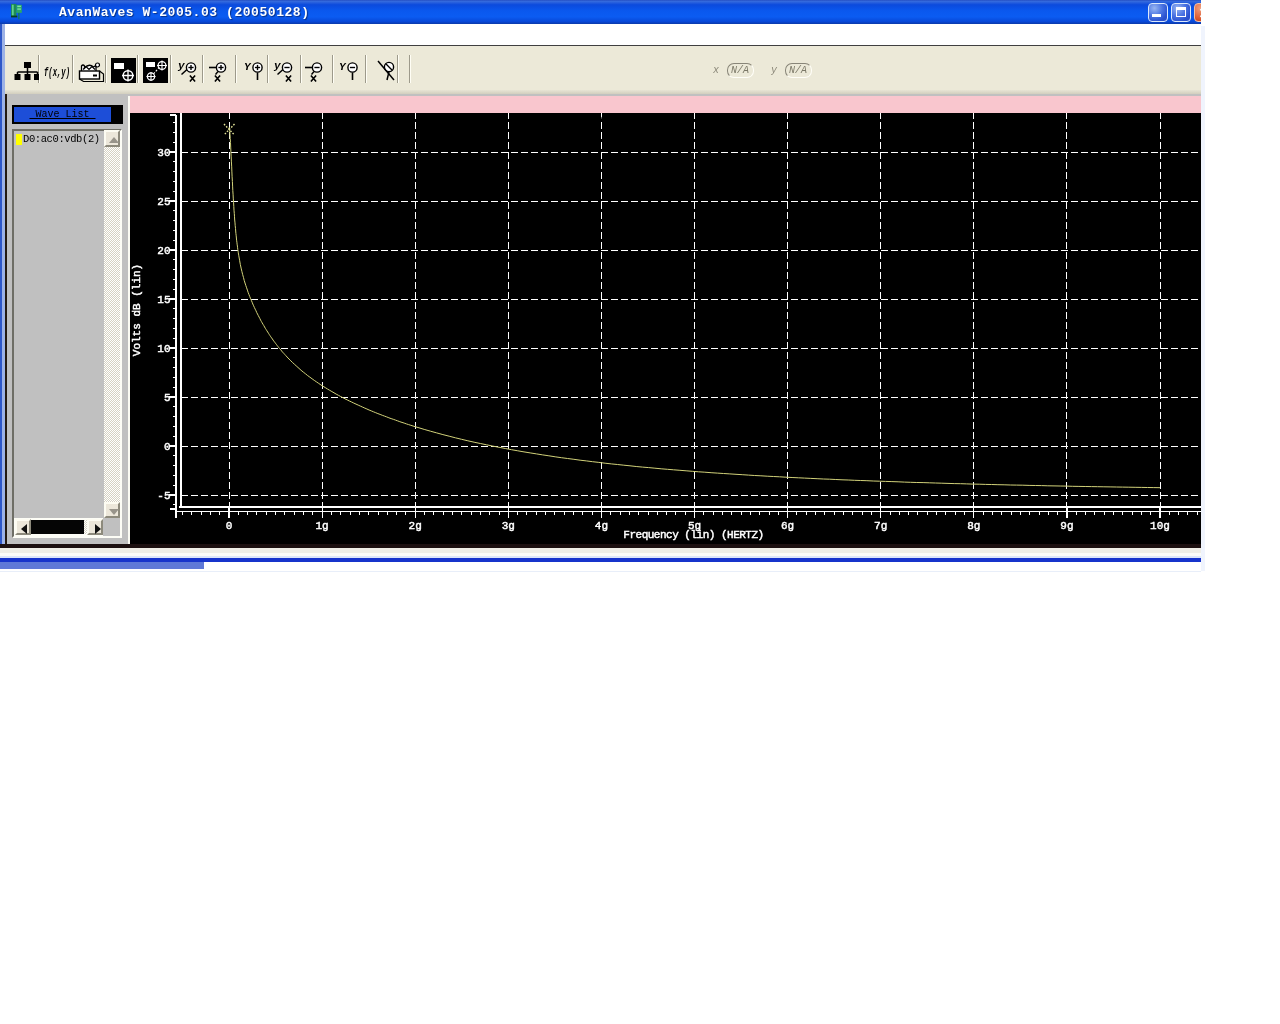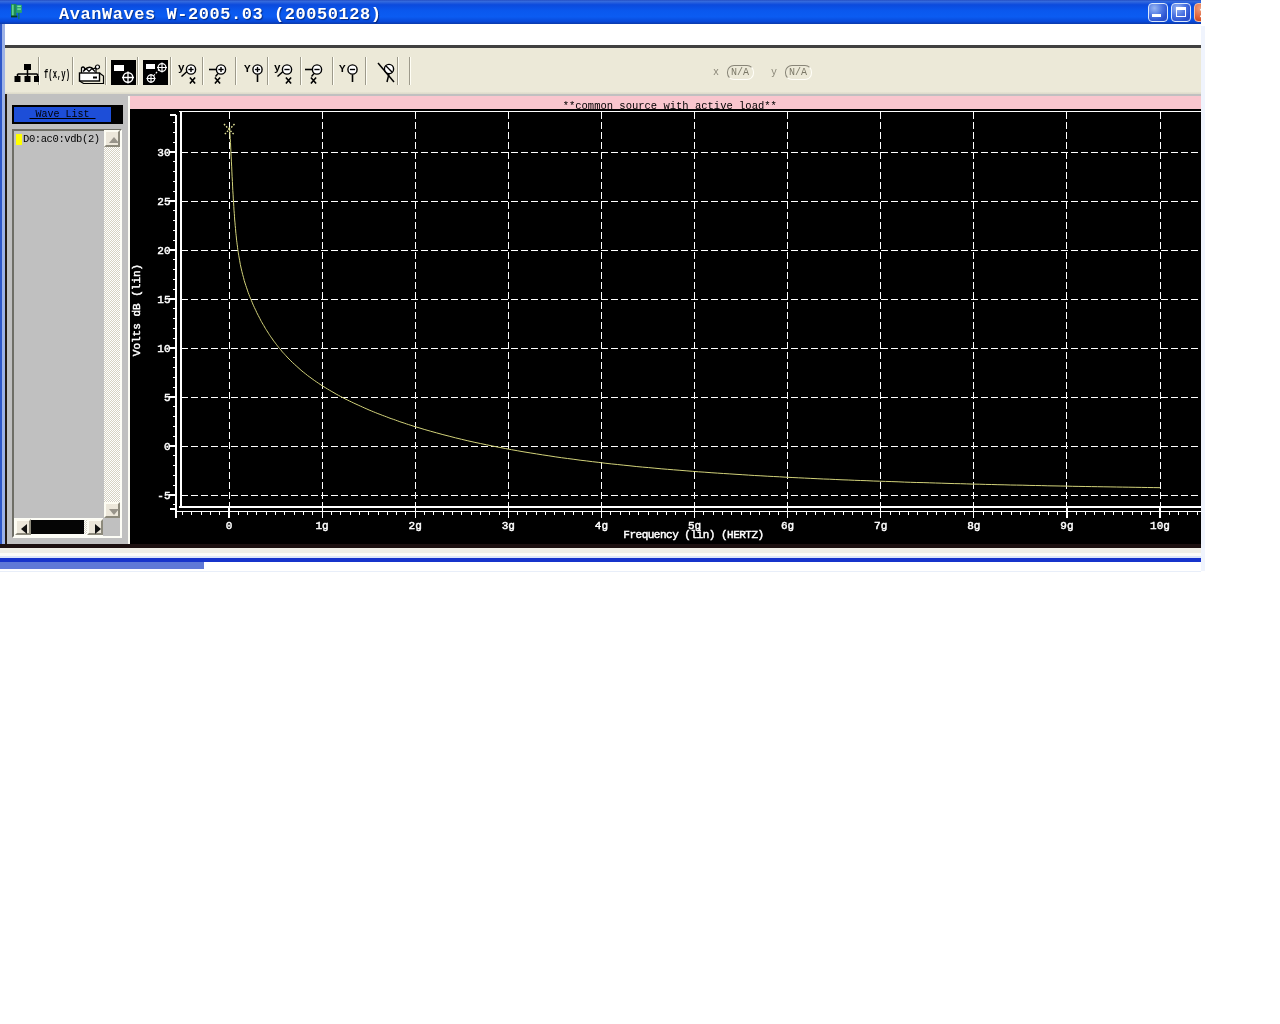--- a/index.html
+++ b/index.html
@@ -4,32 +4,32 @@
 <style>
 html,body{margin:0;padding:0;background:#ffffff;width:1280px;height:1024px;overflow:hidden;}
 *{box-sizing:border-box;}
 body{font-family:"Liberation Mono",monospace;}
 #toolbar svg,.mi,#title .txt,#wavelisthdr span,.nalabel,#wavename,#pinkbar span,.nafield span{will-change:filter;}
 .abs{position:absolute;}
 #win{position:absolute;left:0;top:0;width:1201px;height:556px;overflow:hidden;}
 
 #title{position:absolute;left:0;top:0;width:1201px;height:24px;
 background:linear-gradient(180deg,#1a41b8 0%,#3a6edd 4%,#0b4add 20%,#0a58ee 45%,#0b5cf2 70%,#0848d8 90%,#0c3aa8 100%);}
-#title .txt{position:absolute;left:22px;top:5px;color:#ffffff;font-weight:bold;font-size:17px;letter-spacing:0.55px;font-family:"Liberation Mono",monospace;text-shadow:1px 1px 1px rgba(0,0,30,.5);padding-left:37px;}
+#title .txt{position:absolute;left:22px;top:5px;color:#ffffff;font-weight:bold;font-size:13px;letter-spacing:0.55px;font-family:"Liberation Mono",monospace;text-shadow:1px 1px 1px rgba(0,0,30,.5);padding-left:37px;}
 
 .wbtn{position:absolute;top:3px;width:20px;height:19px;border-radius:4px;border:1px solid #dbe9fb;
 background:radial-gradient(circle at 30% 25%,#98b6f2 0%,#4a73e2 45%,#2b52cf 75%,#2a50cc 100%);}
 .wbtn .glyph{position:absolute;color:#fff;}
 #closebtn{background:radial-gradient(circle at 30% 25%,#f0a080 0%,#e0633a 50%,#c73d12 85%);border-color:#f0c0a8;}
 
 #menubar{position:absolute;left:0;top:24px;width:1201px;height:21px;background:#ece9d8;}
 .mi{position:absolute;top:3px;color:#000;font-size:11px;font-family:"Liberation Mono",monospace;}
 .mi u{text-decoration:underline;}
 
-#toolbar{position:absolute;left:0;top:45px;width:1201px;height:49px;background:#ece9d8;border-top:3px solid #404040;}
+#toolbar{position:absolute;left:0;top:45px;width:1201px;height:49px;background:#ece9d8;border-top:1px solid #404040;font-style:italic;}
 .sep{position:absolute;top:9px;width:2px;height:28px;background:#9d9a8b;border-right:1px solid #fffef5;}
 .nafield span{will-change:filter;display:inline-block;}
 .nafield{position:absolute;top:17px;width:27px;height:15px;background:#ece9d8;border-top:1px solid #888578;border-left:1px solid #888578;border-bottom:1px solid #fffef8;border-right:1px solid #fffef8;color:#7b7867;font-size:10px;line-height:13px;padding-left:3px;font-family:"Liberation Mono",monospace;border-radius:7px;}
 .nalabel{position:absolute;top:19px;color:#8a8778;font-size:10px;font-family:"Liberation Mono",monospace;}
 
 #client{position:absolute;left:0px;top:94px;width:1201px;height:452px;background:#c0c0c0;}
 #clientborder{position:absolute;left:0;top:94px;width:1201px;height:2px;background:#1a1208;}
 #leftborder{position:absolute;left:0;top:24px;width:2px;height:532px;background:#2e57c8;}
 #leftborder2{position:absolute;left:2px;top:24px;width:3px;height:532px;background:#9db2e6;}
 #leftdark{position:absolute;left:5px;top:94px;width:2px;height:452px;background:#241a10;}
@@ -37,21 +37,21 @@
 #wavelisthdr{position:absolute;left:12px;top:105px;width:101px;height:19px;background:#1d4ed8;border:2px solid #000;color:#000;font-size:10px;text-align:center;line-height:15px;font-family:"Liberation Mono",monospace;}
 #hdrsq{position:absolute;left:113px;top:105px;width:10px;height:19px;background:#000;}
 #listbox{position:absolute;left:12px;top:129px;width:110px;height:409px;background:#c0c0c0;border-top:2px solid #6e6e66;border-left:2px solid #6e6e66;border-bottom:2px solid #fdfdf6;border-right:2px solid #fdfdf6;}
 #ysq{position:absolute;left:16px;top:134px;width:6px;height:11px;background:#ffff00;}
 #wavename{position:absolute;left:23px;top:133px;color:#000;font-size:10.5px;letter-spacing:-0.4px;font-family:"Liberation Mono",monospace;}
 
 .sbtn{position:absolute;background:#ece7da;border-top:2px solid #fdfcf2;border-left:2px solid #fdfcf2;border-bottom:2px solid #8d8a7c;border-right:2px solid #8d8a7c;}
 .dither{background-image:repeating-conic-gradient(#ffffff 0% 25%, #d6d2c2 0% 50%);background-size:2px 2px;}
 
 #plot{position:absolute;left:129.5px;top:96px;width:1071.5px;height:450px;background:#000;}
-#pinkbar{position:absolute;left:129.5px;top:96px;width:1071.5px;height:13px;background:#f9c6ce;color:#000;font-size:10.5px;text-align:center;line-height:13px;font-family:"Liberation Mono",monospace;text-indent:9px;padding-top:4px;}
+#pinkbar{position:absolute;left:129.5px;top:96px;width:1071.5px;height:13px;background:#f9c6ce;color:#000;font-size:10.5px;text-align:center;line-height:13px;font-family:"Liberation Mono",monospace;text-indent:9px;padding-top:17px;}
 #plotsvg{position:absolute;left:128px;top:96px;opacity:0.999;}
 
 .hline{position:absolute;left:0;width:1201px;}
 #rightedge{position:absolute;left:1201px;top:26px;width:4px;height:545px;background:#f0f4fd;}
 </style>
 </head>
 <body>
 <div id="win">
   <div id="title">
     <svg class="abs" style="left:11px;top:3px" width="18" height="18" viewBox="0 0 20 20">

